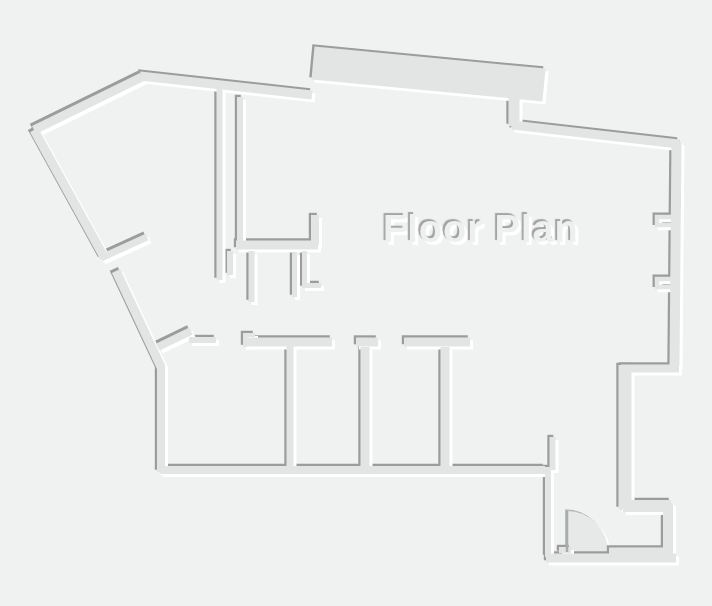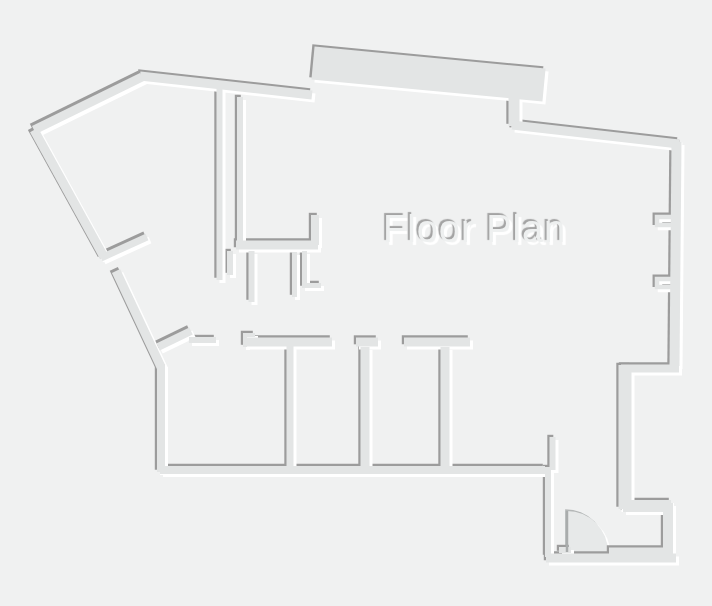--- a/index.html
+++ b/index.html
@@ -14,21 +14,21 @@
     fill:none;
     stroke:currentColor;
     stroke-linecap:butt;
     stroke-linejoin:miter;
   }
   .door-leaf{fill:none;stroke-linecap:butt;}
   .plan-title{
     position:absolute;
     left:383px;top:210px;
     font-size:38px;
-    font-weight:normal;
+    font-weight:bold;
     letter-spacing:1px;
     line-height:1;
     color:#eef0f0;
     text-shadow:-2px -2px 1px #a3a3a3, 3px 3px 1px #ffffff;
     white-space:nowrap;
     user-select:none;
   }
 </style>
 </head>
 <body style="background: rgb(240, 241, 241);">

